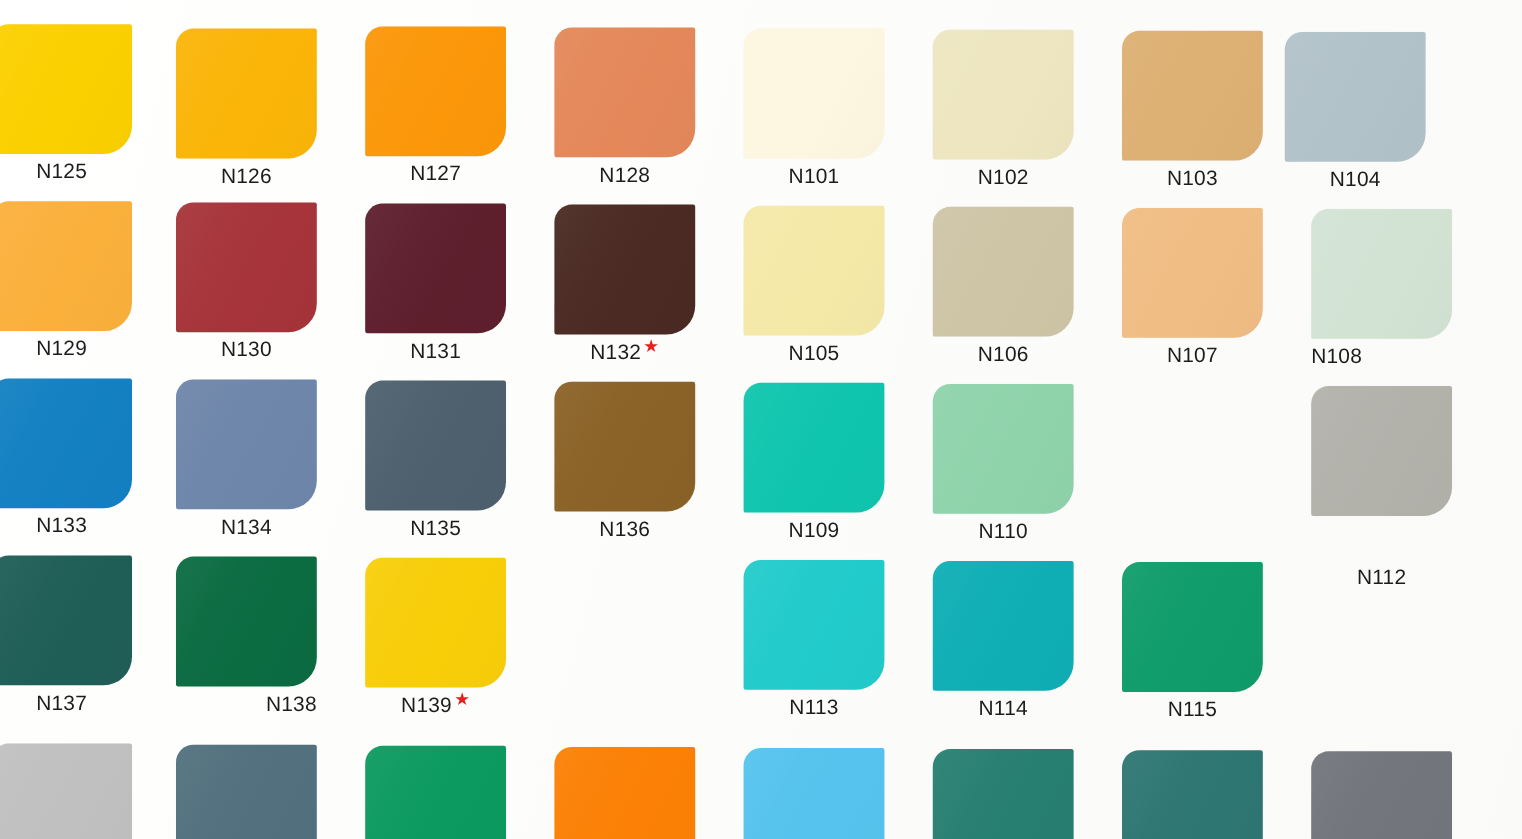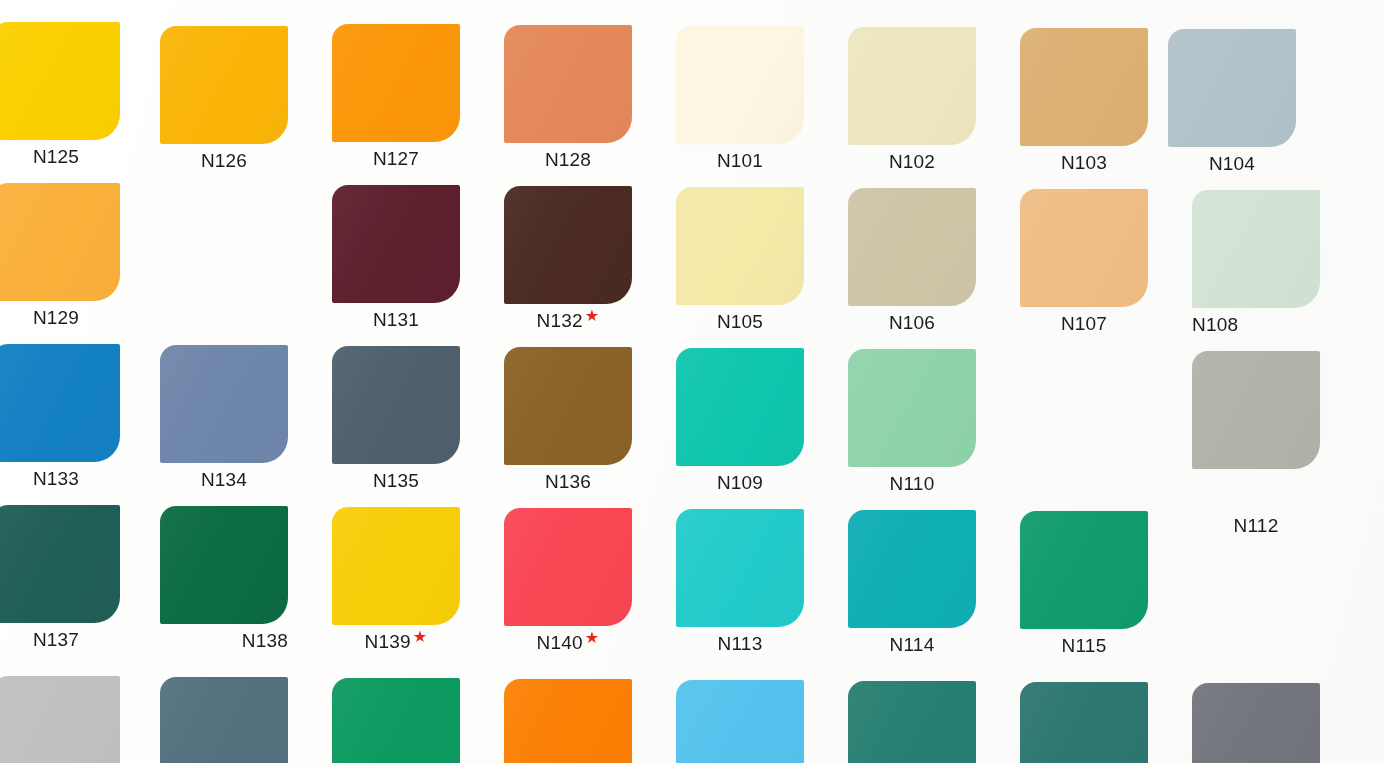--- a/index.html
+++ b/index.html
@@ -116,20 +116,24 @@
         <div class="swatch-label" style="text-align: center; width: 128px;"><span>N103</span></div>
       </div>
       <div class="swatch-cell" style="left: 1168px; top: 29px;">
         <div class="swatch-chip" style="background: rgb(178, 194, 201); width: 128px; height: 118px;"></div>
         <div class="swatch-label" style="text-align: center; width: 128px;"><span>N104</span></div>
       </div>
       <div class="swatch-cell" style="left: -8px; top: 183px;">
         <div class="swatch-chip" style="background: rgb(251, 176, 60); width: 128px; height: 118px;"></div>
         <div class="swatch-label" style="text-align: center; width: 128px;"><span>N129</span></div>
       </div>
+      <div class="swatch-cell" style="left: 160px; top: 184px;">
+        <div class="swatch-chip" style="background: rgb(166, 52, 58); width: 128px; height: 118px;"></div>
+        <div class="swatch-label" style="text-align: center; width: 128px;"><span>N130</span></div>
+      </div>
       <div class="swatch-cell" style="left: 332px; top: 185px;">
         <div class="swatch-chip" style="background: rgb(94, 31, 45); width: 128px; height: 118px;"></div>
         <div class="swatch-label" style="text-align: center; width: 128px;"><span>N131</span></div>
       </div>
       <div class="swatch-cell" style="left: 504px; top: 186px;">
         <div class="swatch-chip" style="background: rgb(74, 42, 34); width: 128px; height: 118px;"></div>
         <div class="swatch-label" style="text-align: center; width: 128px;"><span>N132</span><span class="star" style="color: rgb(232, 33, 26);">★</span></div>
       </div>
       <div class="swatch-cell" style="left: 676px; top: 187px;">
         <div class="swatch-chip" style="background: rgb(245, 233, 168); width: 128px; height: 118px;"></div>
@@ -180,24 +184,20 @@
         <div class="swatch-label" style="text-align: center; width: 128px;"><span>N137</span></div>
       </div>
       <div class="swatch-cell" style="left: 160px; top: 506px;">
         <div class="swatch-chip" style="background: rgb(11, 107, 65); width: 128px; height: 118px;"></div>
         <div class="swatch-label" style="text-align: right; width: 128px;"><span>N138</span></div>
       </div>
       <div class="swatch-cell" style="left: 332px; top: 507px;">
         <div class="swatch-chip" style="background: rgb(248, 206, 9); width: 128px; height: 118px;"></div>
         <div class="swatch-label" style="text-align: center; width: 128px;"><span>N139</span><span class="star" style="color: rgb(232, 33, 26);">★</span></div>
       </div>
-      <div class="swatch-cell" style="left: 504px; top: 508px;">
-        <div class="swatch-chip" style="background: rgb(249, 70, 83); width: 128px; height: 118px;"></div>
-        <div class="swatch-label" style="text-align: center; width: 128px;"><span>N140</span><span class="star" style="color: rgb(232, 33, 26);">★</span></div>
-      </div>
       <div class="swatch-cell" style="left: 676px; top: 509px;">
         <div class="swatch-chip" style="background: rgb(34, 203, 203); width: 128px; height: 118px;"></div>
         <div class="swatch-label" style="text-align: center; width: 128px;"><span>N113</span></div>
       </div>
       <div class="swatch-cell" style="left: 848px; top: 510px;">
         <div class="swatch-chip" style="background: rgb(15, 174, 181); width: 128px; height: 118px;"></div>
         <div class="swatch-label" style="text-align: center; width: 128px;"><span>N114</span></div>
       </div>
       <div class="swatch-cell" style="left: 1020px; top: 511px;">
         <div class="swatch-chip" style="background: rgb(16, 156, 107); width: 128px; height: 118px;"></div>

